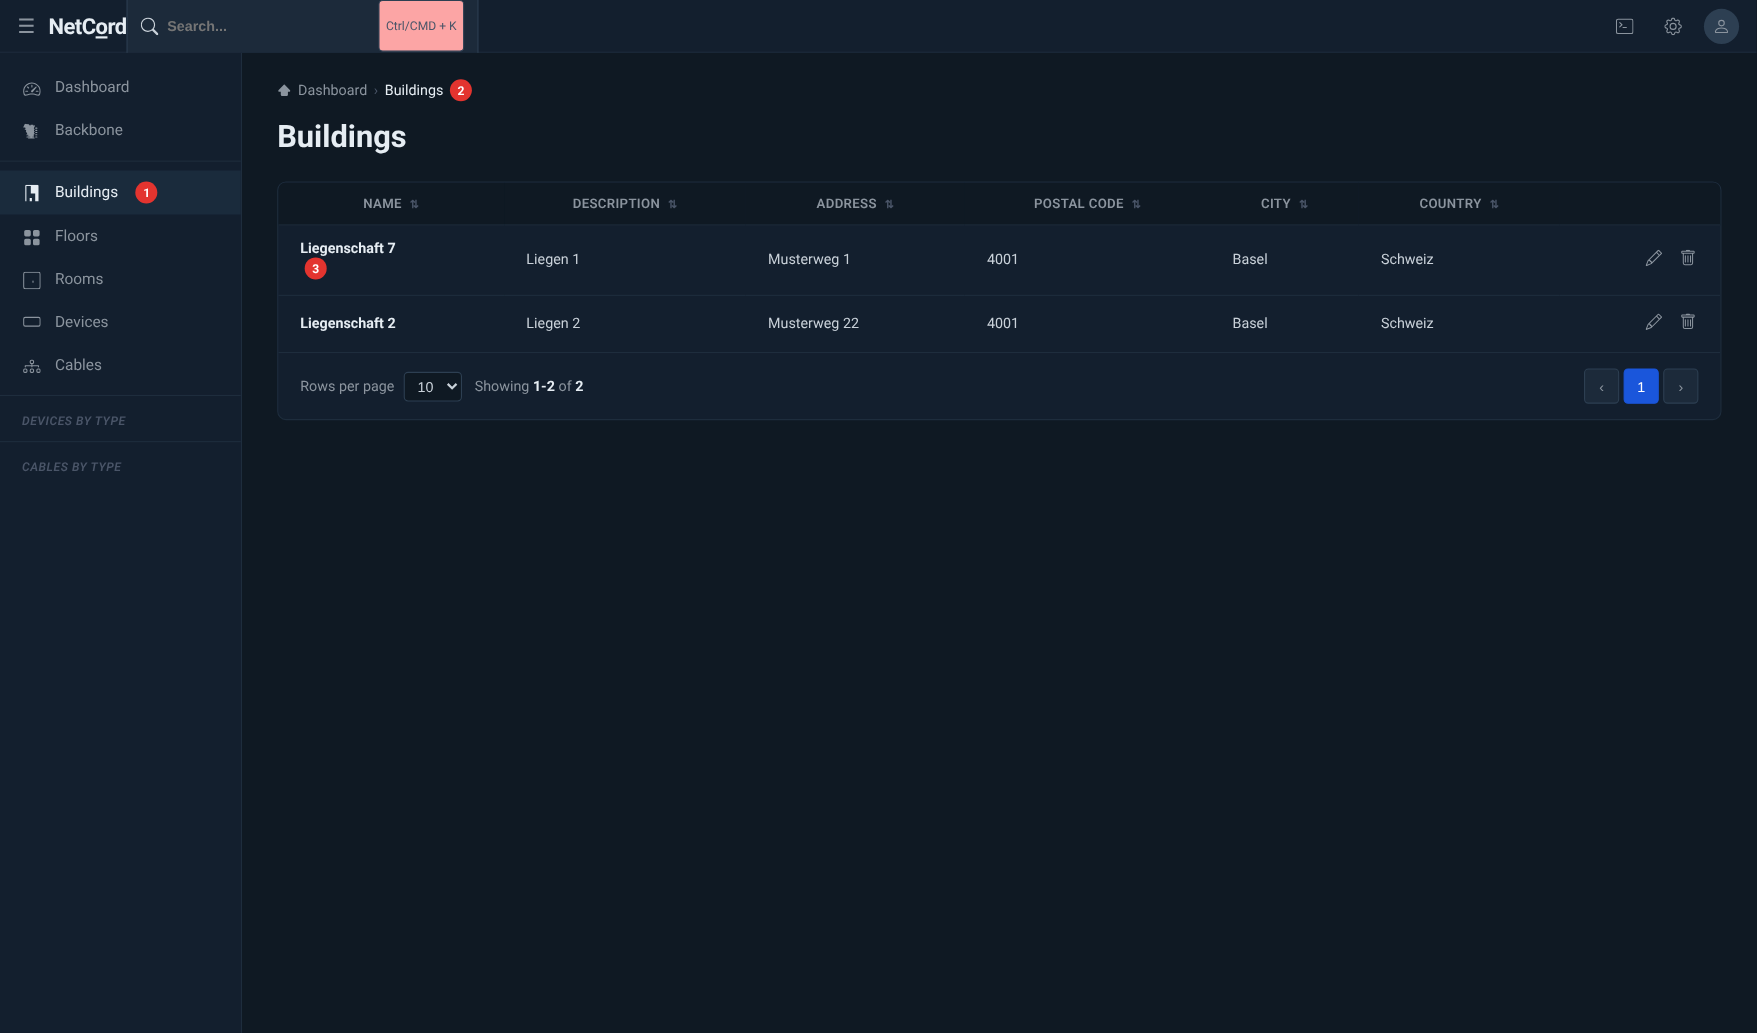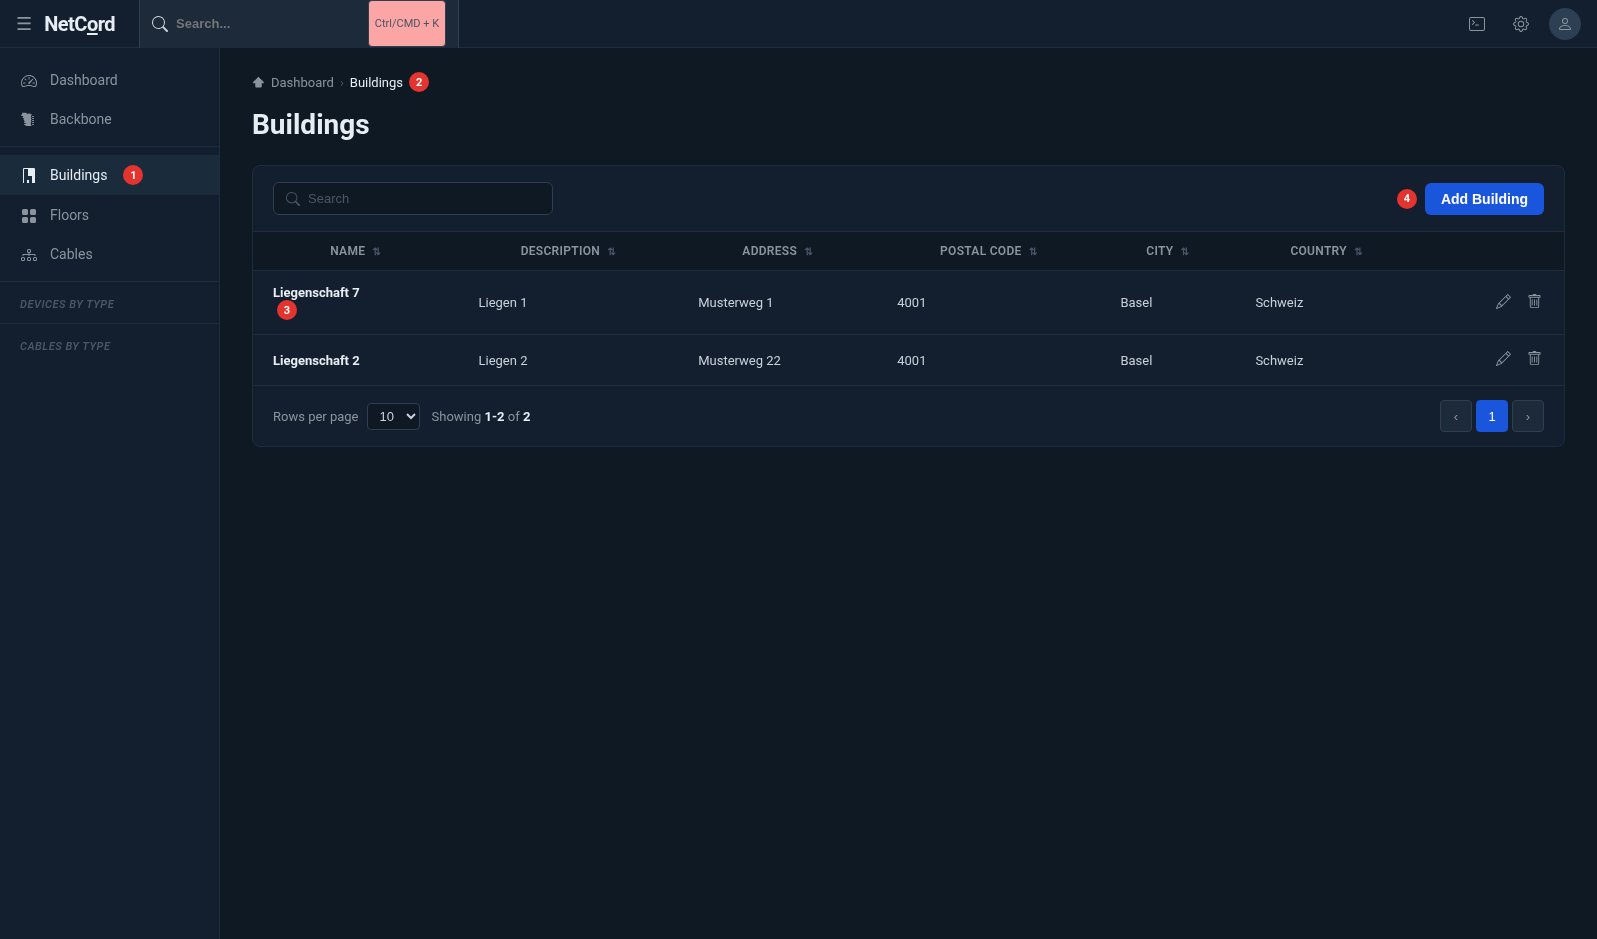--- a/index.html
+++ b/index.html
@@ -26,21 +26,20 @@
     .topbar-menu-icon {
       color: #8b949e;
       font-size: 18px;
       margin-right: 12px;
       cursor: pointer;
     }
     .topbar-logo {
       font-size: 20px;
       font-weight: 700;
       color: #e6edf3;
-      margin-right: 24px;
       letter-spacing: -0.5px;
     }
     .topbar-logo span {
       text-decoration: underline;
       text-decoration-style: solid;
       text-underline-offset: 2px;
     }
     .topbar-search {
       display: flex;
       align-items: center;
@@ -462,22 +461,39 @@
 
     <div class="sidebar-item">
       <span class="icon">
         <svg class="icon-svg" viewBox="0 0 16 16">
             <path d="M1 2.5A1.5 1.5 0 0 1 2.5 1h3A1.5 1.5 0 0 1 7 2.5v3A1.5 1.5 0 0 1 5.5 7h-3A1.5 1.5 0 0 1 1 5.5v-3zm8 0A1.5 1.5 0 0 1 10.5 1h3A1.5 1.5 0 0 1 15 2.5v3A1.5 1.5 0 0 1 13.5 7h-3A1.5 1.5 0 0 1 9 5.5v-3zm-8 8A1.5 1.5 0 0 1 2.5 9h3A1.5 1.5 0 0 1 7 10.5v3A1.5 1.5 0 0 1 5.5 15h-3A1.5 1.5 0 0 1 1 13.5v-3zm8 0A1.5 1.5 0 0 1 10.5 9h3a1.5 1.5 0 0 1 1.5 1.5v3A1.5 1.5 0 0 1 13.5 15h-3A1.5 1.5 0 0 1 9 13.5v-3z"></path>
           </svg>
       </span>
       <span>Floors</span>
     </div>
 
-
-
+    <div class="sidebar-item">
+      <span class="icon">
+        <svg class="icon-svg" viewBox="0 0 16 16">
+            <path d="M14 1a1 1 0 0 1 1 1v12a1 1 0 0 1-1 1H2a1 1 0 0 1-1-1V2a1 1 0 0 1 1-1h12zM2 0a2 2 0 0 0-2 2v12a2 2 0 0 0 2 2h12a2 2 0 0 0 2-2V2a2 2 0 0 0-2-2H2z"></path>
+            <path d="M9.5 8.5a.5.5 0 0 0-1 0v1a.5.5 0 0 0 1 0v-1z"></path>
+          </svg>
+      </span>
+      <span>Rooms</span>
+    </div>
+
+
+    <div class="sidebar-item">
+      <span class="icon">
+        <svg class="icon-svg" viewBox="0 0 16 16">
+            <path d="M0 4a2 2 0 0 1 2-2h12a2 2 0 0 1 2 2v5a2 2 0 0 1-2 2H2a2 2 0 0 1-2-2V4zm2-1a1 1 0 0 0-1 1v5a1 1 0 0 0 1 1h12a1 1 0 0 0 1-1V4a1 1 0 0 0-1-1H2zm6 7.5a.5.5 0 0 1 .5-.5h4a.5.5 0 0 1 0 1h-4a.5.5 0 0 1-.5-.5zm-4 0a.5.5 0 0 1 .5-.5h2a.5.5 0 0 1 0 1h-2a.5.5 0 0 1-.5-.5z"></path>
+          </svg>
+      </span>
+      <span>Devices</span>
+    </div>
 
     <div class="sidebar-item">
       <span class="icon">
         <svg class="icon-svg" viewBox="0 0 16 16">
             <path fill-rule="evenodd" d="M6 3.5A1.5 1.5 0 0 1 7.5 2h1A1.5 1.5 0 0 1 10 3.5v1A1.5 1.5 0 0 1 8.5 6v1H14a.5.5 0 0 1 .5.5v1a.5.5 0 0 1-1 0V8h-5v.5a.5.5 0 0 1-1 0V8h-5v.5a.5.5 0 0 1-1 0v-1A.5.5 0 0 1 2 7h5.5V6A1.5 1.5 0 0 1 6 4.5v-1zM8.5 5a.5.5 0 0 0 .5-.5v-1a.5.5 0 0 0-.5-.5h-1a.5.5 0 0 0-.5.5v1a.5.5 0 0 0 .5.5h1zM0 11.5A1.5 1.5 0 0 1 1.5 10h1A1.5 1.5 0 0 1 4 11.5v1A1.5 1.5 0 0 1 2.5 14h-1A1.5 1.5 0 0 1 0 12.5v-1zm1.5-.5a.5.5 0 0 0-.5.5v1a.5.5 0 0 0 .5.5h1a.5.5 0 0 0 .5-.5v-1a.5.5 0 0 0-.5-.5h-1zm4.5.5A1.5 1.5 0 0 1 7.5 10h1a1.5 1.5 0 0 1 1.5 1.5v1A1.5 1.5 0 0 1 8.5 14h-1A1.5 1.5 0 0 1 6 12.5v-1zm1.5-.5a.5.5 0 0 0-.5.5v1a.5.5 0 0 0 .5.5h1a.5.5 0 0 0 .5-.5v-1a.5.5 0 0 0-.5-.5h-1zm4.5.5a1.5 1.5 0 0 1 1.5-1.5h1a1.5 1.5 0 0 1 1.5 1.5v1a1.5 1.5 0 0 1-1.5 1.5h-1a1.5 1.5 0 0 1-1.5-1.5v-1zm1.5-.5a.5.5 0 0 0-.5.5v1a.5.5 0 0 0 .5.5h1a.5.5 0 0 0 .5-.5v-1a.5.5 0 0 0-.5-.5h-1z"></path>
           </svg>
       </span>
       <span>Cables</span>
     </div>
 
@@ -498,32 +514,20 @@
       <span class="breadcrumb-current">
         <span>Buildings</span>
         <span class="breadcrumb-badge">2</span>
       </span>
     </div>
 
     <h1 class="page-title">Buildings</h1>
 
     <div class="table-container">
 
-      <div class="table-toolbar">
-        <div class="table-search">
-          <svg class="icon-svg" viewBox="0 0 16 16" style="width:14px;height:14px;fill:#4a5568;">
-              <path d="M11.742 10.344a6.5 6.5 0 1 0-1.397 1.398h-.001c.03.04.062.078.098.115l3.85 3.85a1 1 0 0 0 1.415-1.414l-3.85-3.85a1.007 1.007 0 0 0-.115-.099zm-5.242 1.656a5.5 5.5 0 1 1 0-11 5.5 5.5 0 0 1 0 11z"></path>
-            </svg>
-          <input type="text" placeholder="Search" style="">
-        </div>
-        <div style="display:flex;align-items:center;gap:8px;">
-          <span class="add-button-badge">4</span>
-          <button class="add-button">Add Building</button>
-        </div>
-      </div>
 
       <table>
         <thead>
           <tr>
             <th>
               <span>NAME</span>
               <span class="sort-icon">⇅</span>
             </th>
             <th>
               <span>DESCRIPTION</span>

